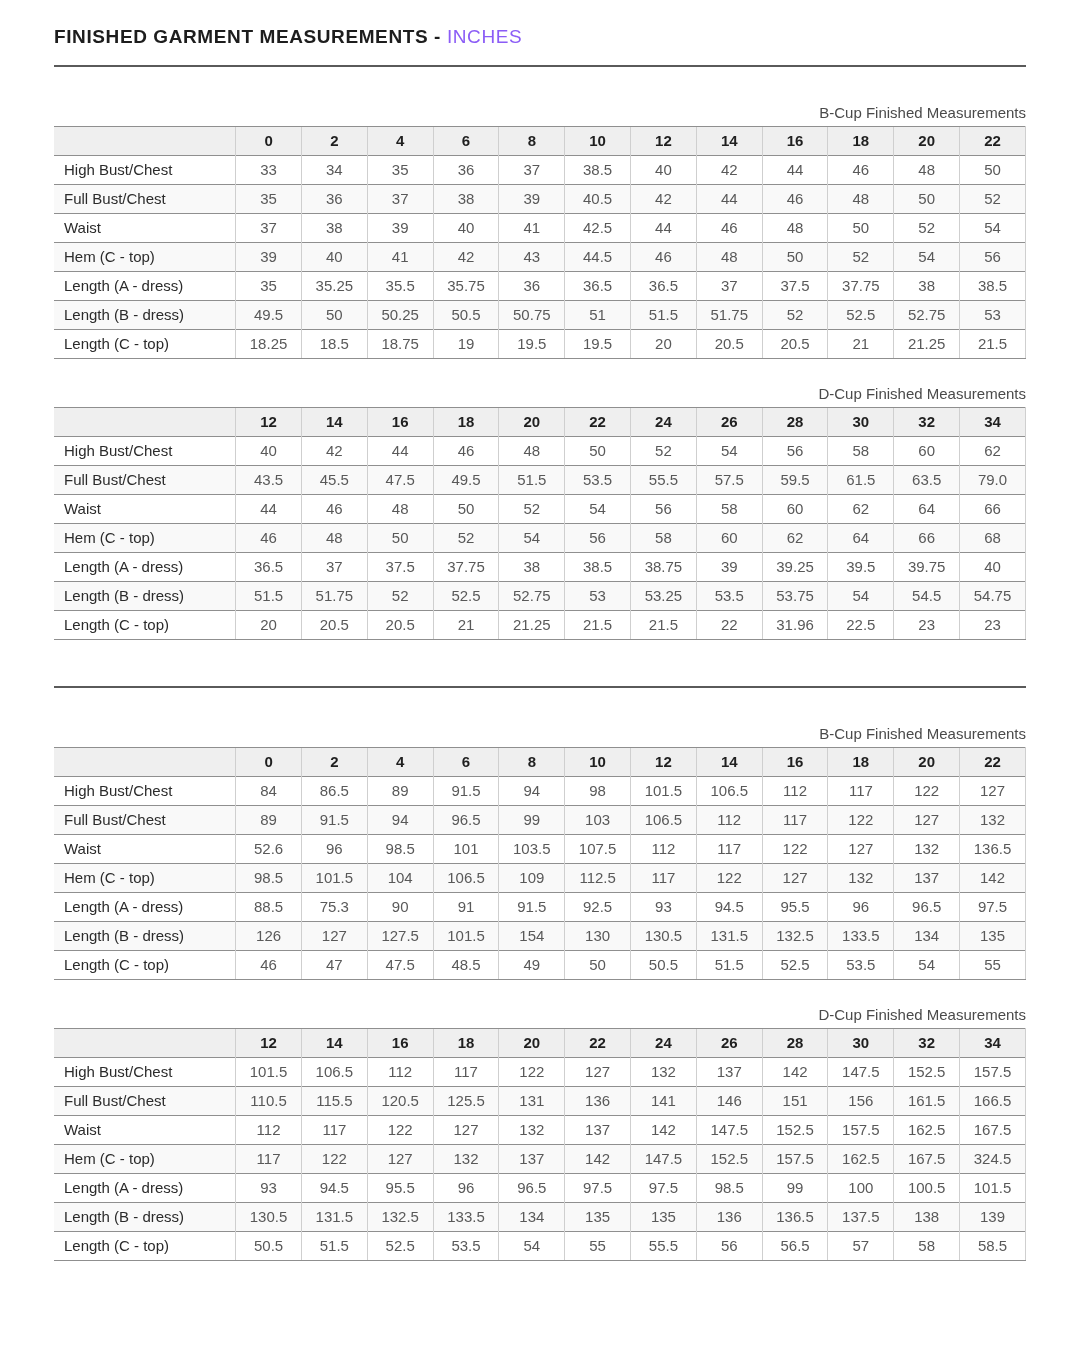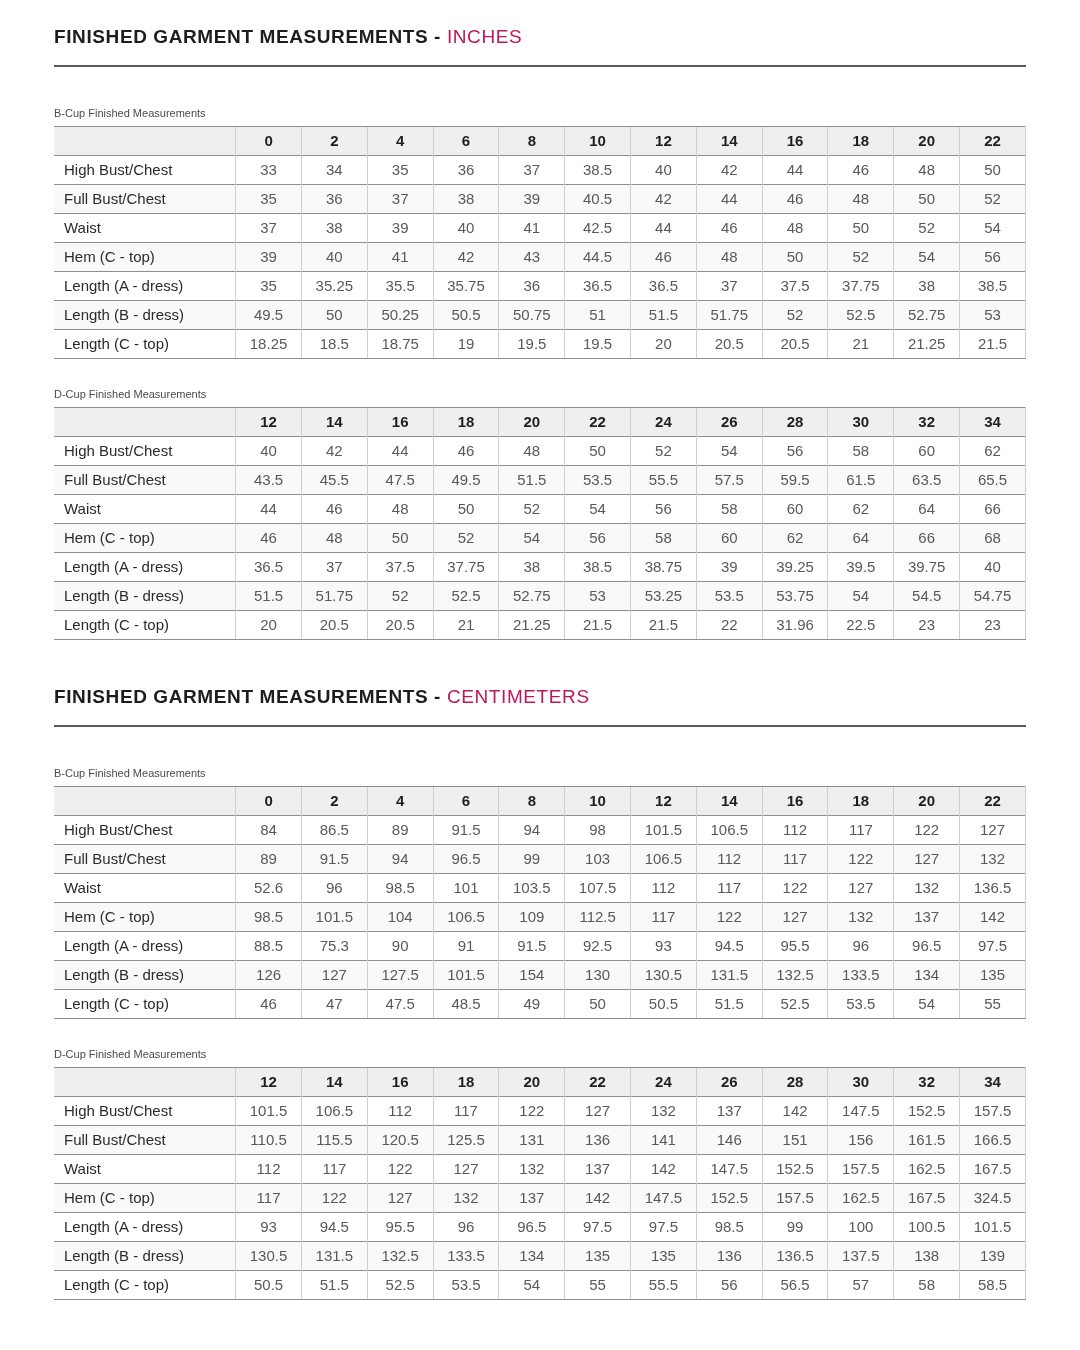--- a/index.html
+++ b/index.html
@@ -17,33 +17,34 @@
   .section-title {
     font-size: 19px;
     line-height: 1.2;
     font-weight: 700;
     color: #1d1d1d;
     letter-spacing: 0.6px;
     margin-bottom: 16px;
   }
   .section-title .title-light {
     font-weight: 400;
-    color: #be185d;
+    color: #8b5cf6;
     margin-top: 30px;
   }
   .title-divider {
     border: none;
     border-top: 2px solid #5a5a5a;
     margin: 0 0 36px 0;
   }
   .table-caption {
-    font-size: 11px;
+    font-size: 15px;
     color: #4a4a4a;
     margin: 0 0 3px 0;
     line-height: 20px;
+    text-align: right;
   }
   .table-block + .table-block .table-caption { margin-top: 25px; }
   table.size-table {
     width: 100%;
     border-collapse: collapse;
     table-layout: fixed;
   }
   table.size-table th, table.size-table td {
     border-top: 1px solid #8f8f8f;
     border-left: 1px solid #cfcfcf;
@@ -279,21 +280,21 @@
               <td>45.5</td>
               <td>47.5</td>
               <td>49.5</td>
               <td>51.5</td>
               <td>53.5</td>
               <td>55.5</td>
               <td>57.5</td>
               <td>59.5</td>
               <td>61.5</td>
               <td>63.5</td>
-              <td>65.5</td>
+              <td>79.0</td>
             </tr>
             <tr>
               <th class="row-label">Waist</th>
               <td>44</td>
               <td>46</td>
               <td>48</td>
               <td>50</td>
               <td>52</td>
               <td>54</td>
               <td>56</td>
@@ -362,21 +363,20 @@
               <td>22.5</td>
               <td>23</td>
               <td>23</td>
             </tr>
           </tbody>
         </table>
     </div>
   </section>
 
   <section class="section">
-    <h1 class="section-title"><span>FINISHED GARMENT MEASUREMENTS -</span> <span class="title-light">CENTIMETERS</span></h1>
     <hr class="title-divider">
 
     <div class="table-block">
       <p class="table-caption">B-Cup Finished Measurements</p>
       <table class="size-table">
           <colgroup>
             <col class="label-col">
             <col>
             <col>
             <col>

